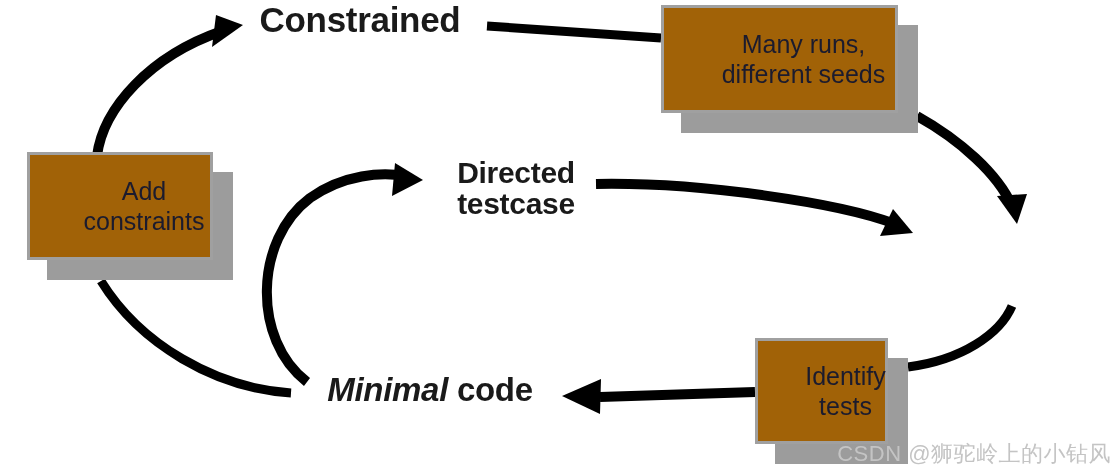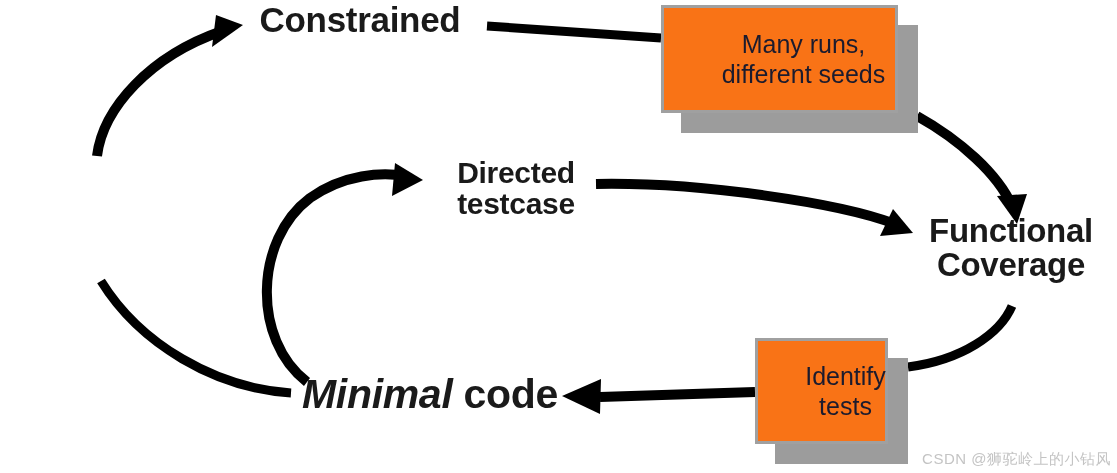--- a/index.html
+++ b/index.html
@@ -39,40 +39,40 @@
   }
   .node-label .ln { display: block; }
   .node-label .em {
     font-style: italic;
     font-weight: bold;
   }
 
   #label-crt        { left: 228px; top: 2px;   width: 264px; font-size: 35px; }
   #label-directed   { left: 418px; top: 157px; width: 196px; font-size: 30px; }
   #label-funcov     { left: 905px; top: 214px; width: 212px; font-size: 33px; }
-  #label-minimal    { left: 288px; top: 373px; width: 284px; font-size: 41px; }
+  #label-minimal    { left: 288px; top: 373px; width: 284px; font-size: 33px; }
 
   
   .box-wrap { position: absolute; }
   .box-shadow {
     position: absolute;
     left: 20px;
     top: 20px;
     width: 100%;
     height: 100%;
     background: #9c9c9c;
   }
   .box {
     position: absolute;
     left: 0;
     top: 0;
     width: 100%;
     height: 100%;
     box-sizing: border-box;
-    background: #f97316;
+    background: #a16207;
     border: 3px solid #a0a0a0;
     display: flex;
     align-items: center;
     justify-content: center;
     padding-left: 48px;
   }
   .box-text {
     text-align: center;
     font-size: 25px;
     color: #1b1b2e;
@@ -83,21 +83,21 @@
 
   #box-add-constraints { left: 27px;  top: 152px; width: 186px; height: 108px; }
   #box-many-runs       { left: 661px; top: 5px;   width: 237px; height: 108px; }
   #box-identify-holes  { left: 755px; top: 338px; width: 133px; height: 106px; }
 
   
   #watermark {
     position: absolute;
     right: 6px;
     bottom: 4px;
-    font-size: 15px;
+    font-size: 22px;
     color: #c4c4c4;
     white-space: nowrap;
     letter-spacing: 0.5px;
   }
 </style>
 </head>
 <body>
 
 <div id="canvas">
 
@@ -143,29 +143,32 @@
 
   <div class="node-label" id="label-crt">
     <span class="ln">Constrained</span>
   </div>
 
   <div class="node-label" id="label-directed">
     <span class="ln">Directed</span>
     <span class="ln">testcase</span>
   </div>
 
-  <div class="node-label" id="label-funcov">
-    <span class="ln">Functional</span>
-    <span class="ln">Coverage</span>
-  </div>
 
   <div class="node-label" id="label-minimal">
     <span class="ln"><span class="em">Minimal</span><span> code</span></span>
   </div>
 
+  <div class="box-wrap" id="box-add-constraints">
+    <div class="box-shadow"></div>
+    <div class="box">
+      <div class="box-text">Add
+constraints</div>
+    </div>
+  </div>
 
   <div class="box-wrap" id="box-many-runs">
     <div class="box-shadow"></div>
     <div class="box">
       <div class="box-text">Many runs,
 different seeds</div>
     </div>
   </div>
 
   <div class="box-wrap" id="box-identify-holes">

